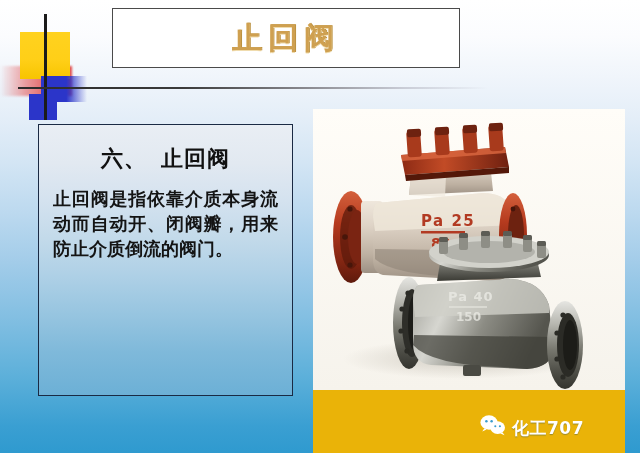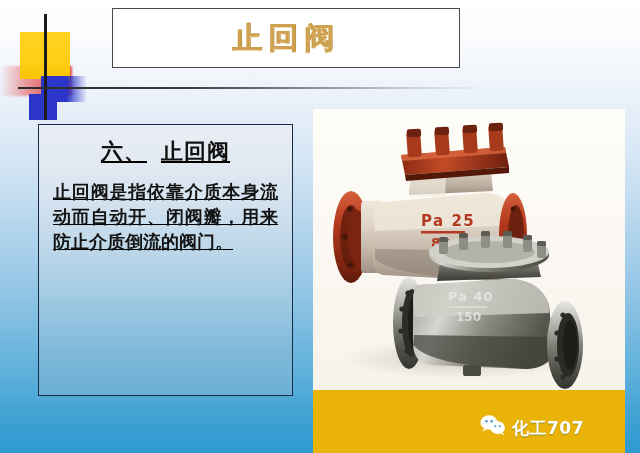--- a/index.html
+++ b/index.html
@@ -67,22 +67,21 @@
     border:1.5px solid #1a2a44;box-sizing:border-box;
     background:linear-gradient(to bottom,
       #e9eef4 0%,
       #e2e9f1 14%,
       #d4e2ef 28%,
       #c3daea 42%,
       #aed0e6 56%,
       #97c5e0 70%,
       #7fb9da 84%,
       #6cb0d6 100%);
-    padding:8px 14px 0 14px;
-    text-decoration:underline;
+    padding:15px 14px 0 14px;
   }
   #card .head{
     font-size:22px;font-weight:700;color:#111;letter-spacing:1px;
     text-align:center;margin:4px 0 12px 0;
   }
   #card .head .num{margin-right:14px;}
   #card .body{
     font-size:18px;line-height:25px;color:#141414;font-weight:600;
     letter-spacing:0px;text-align:justify;
   }

